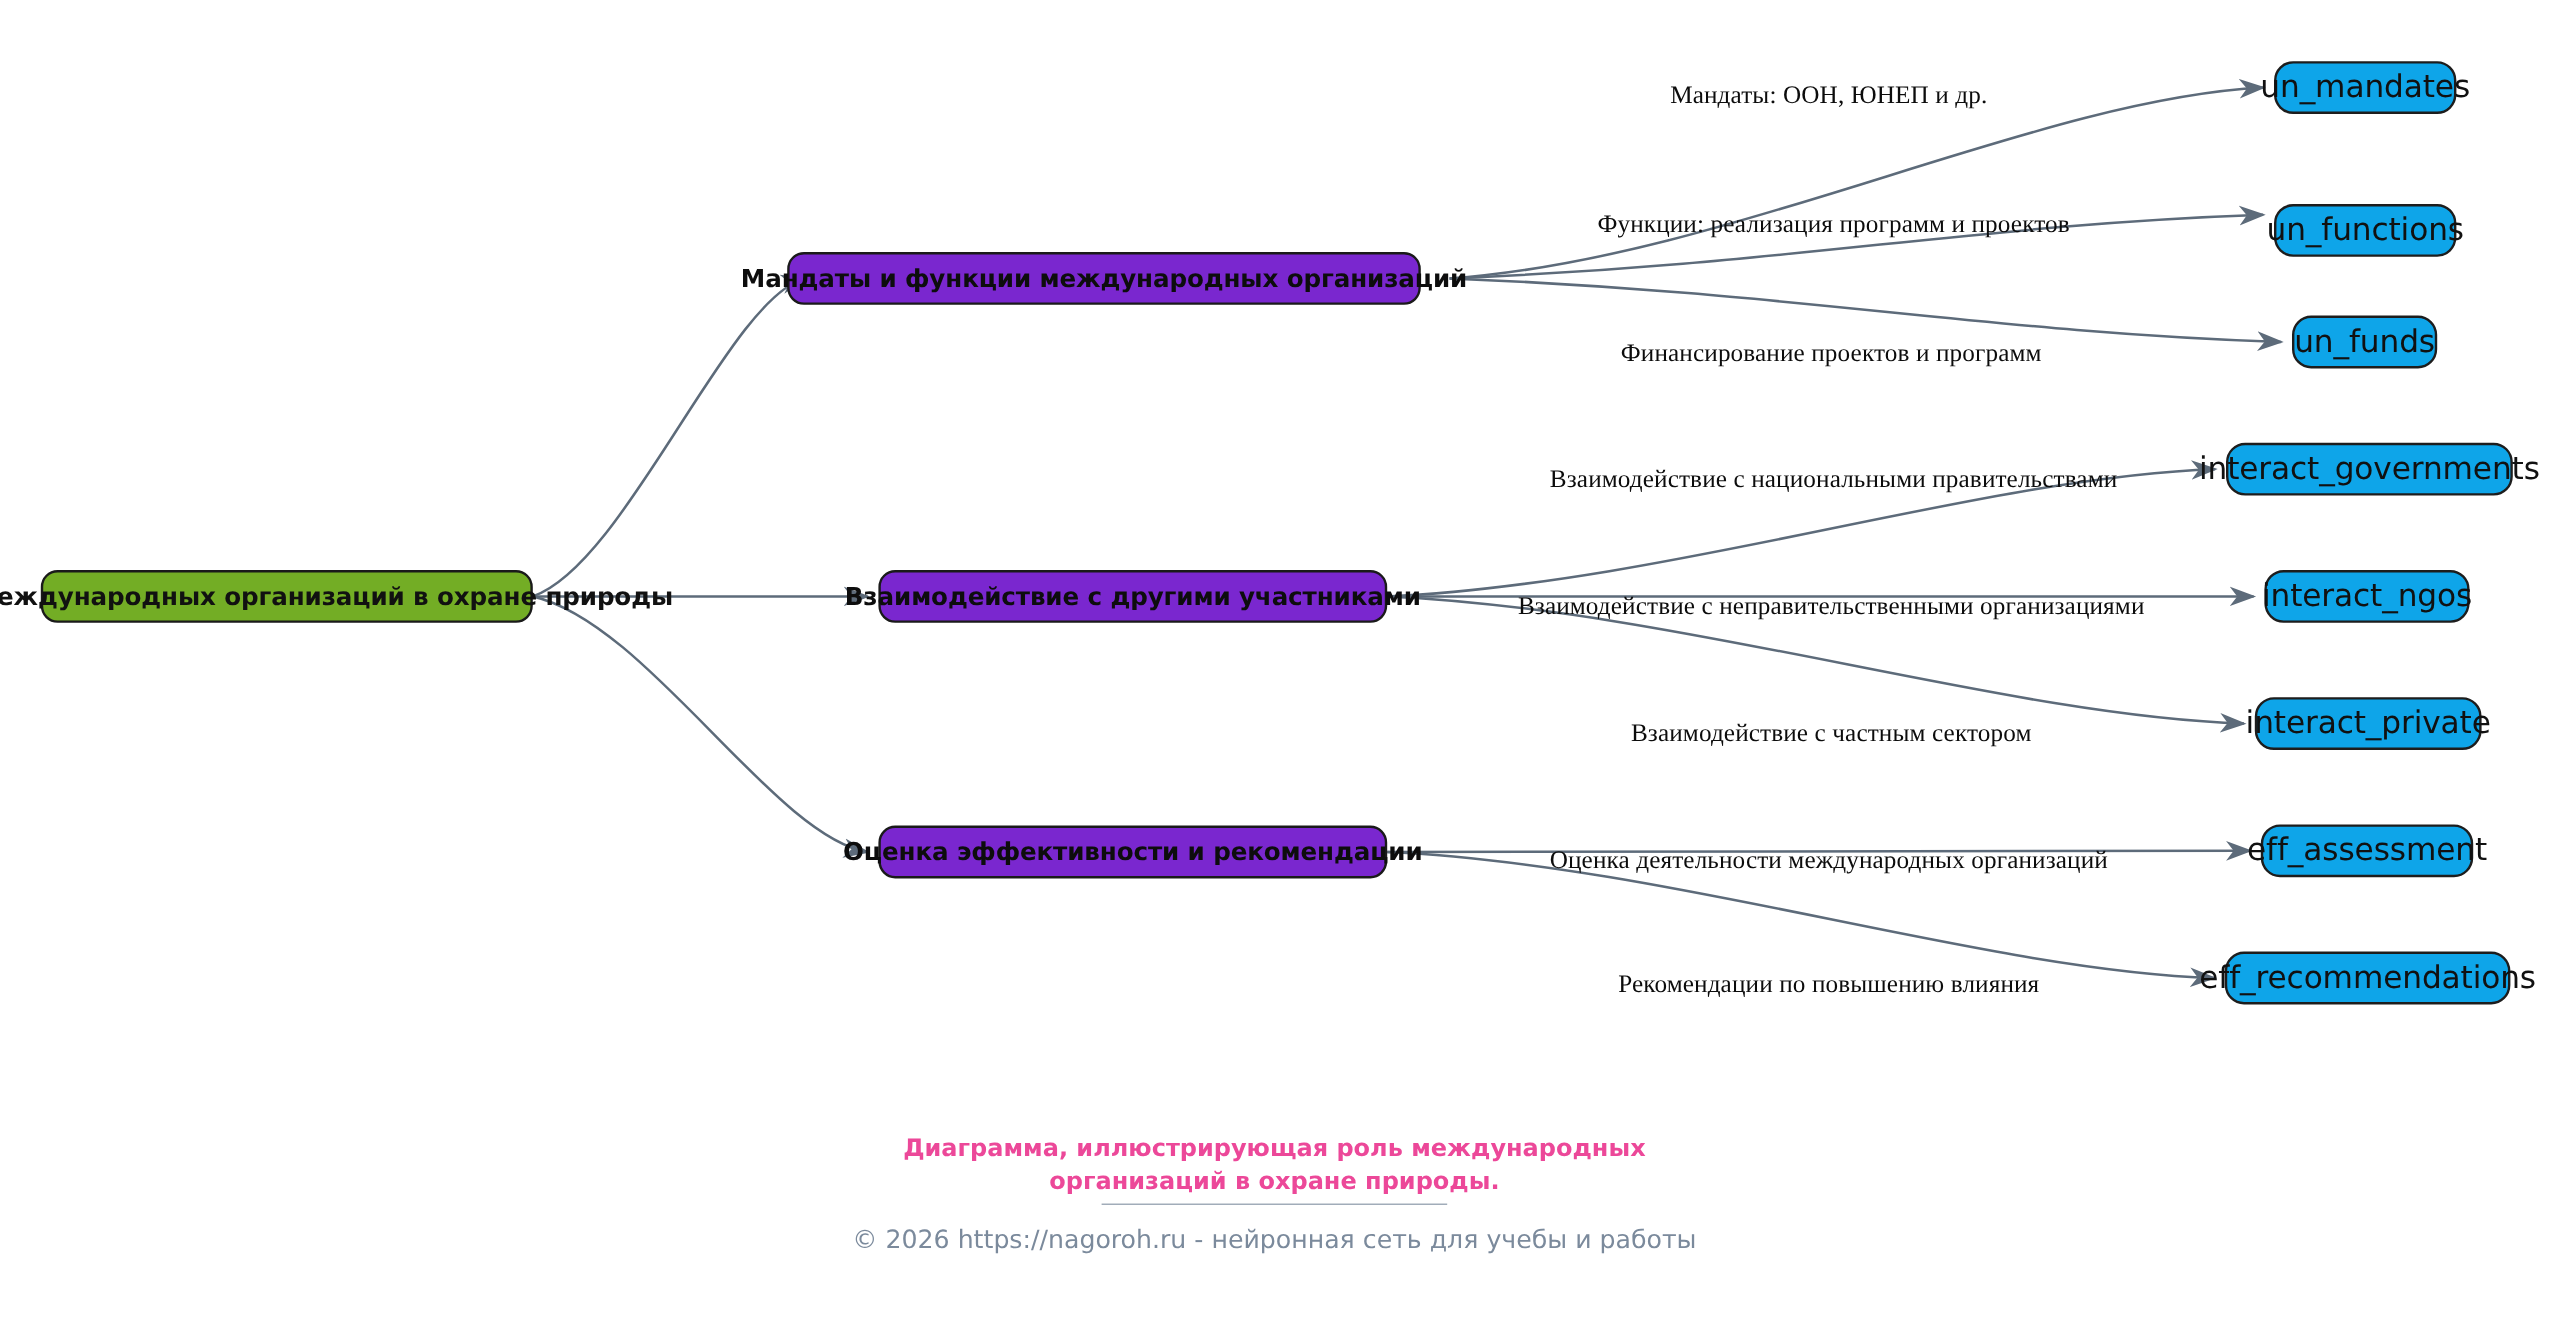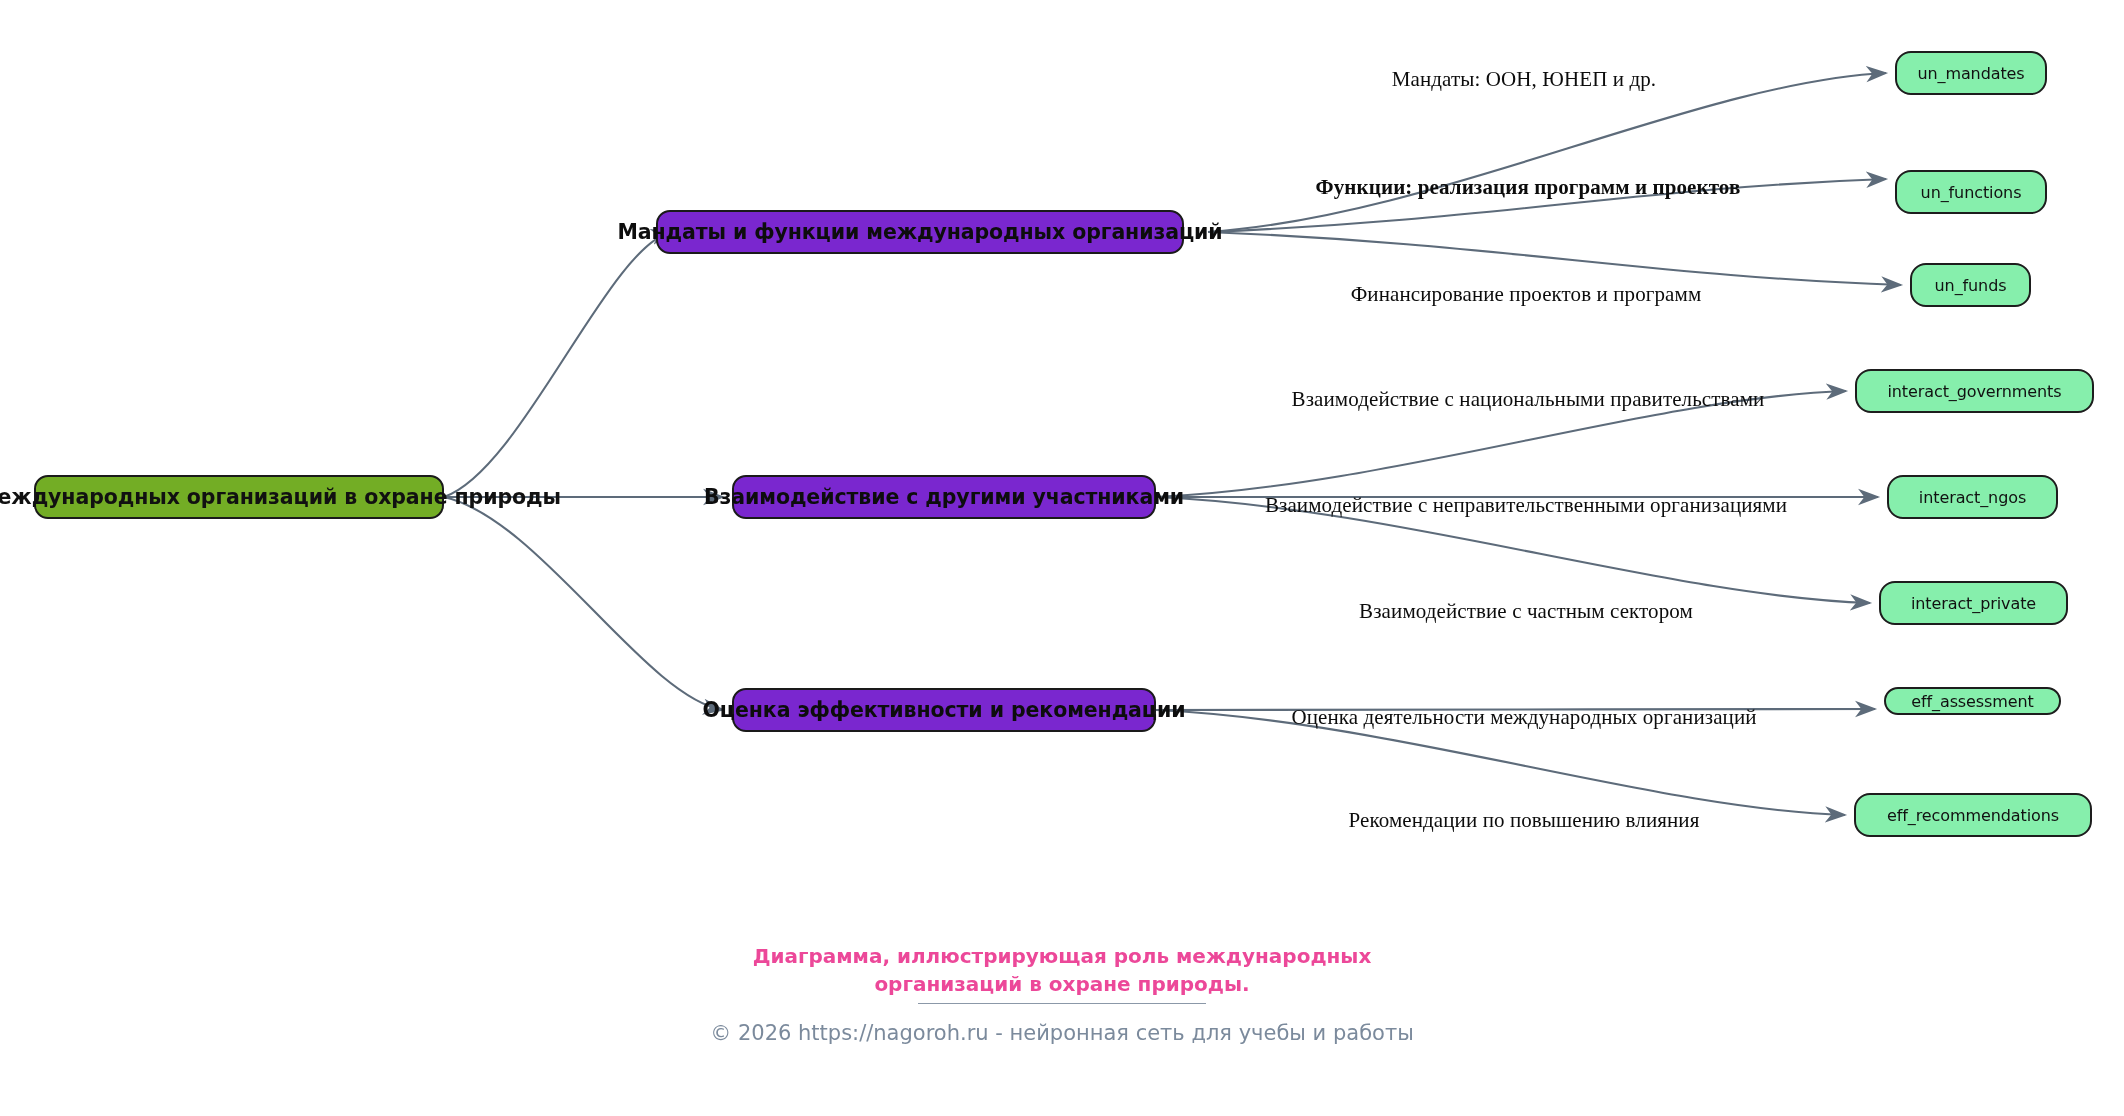--- a/index.html
+++ b/index.html
@@ -50,24 +50,24 @@
     font-weight: 600;
     font-size: 20.5px;
   }
   .node.branch {
     background: #7a27cf;
     font-weight: 600;
     font-size: 20.5px;
     color: #0d0d0d;
   }
   .node.leaf {
-    background: #86efac;
+    background: #0ea5e9;
     border: 2.2px solid #1d1d1d;
     font-weight: 400;
-    font-size: 16px;
+    font-size: 26px;
     border-radius: 16px;
   }
   .edge-label {
     position: absolute;
     font-family: "Liberation Serif", serif;
     font-size: 21px;
     color: #0c0c0c;
     white-space: nowrap;
     transform: translate(-50%, -50%);
     letter-spacing: 0.1px;
@@ -163,30 +163,30 @@
   </div>
 
   <div class="node leaf" style="left:1887px; top:475px; width:171px; height:44px;">
     <span>interact_ngos</span>
   </div>
 
   <div class="node leaf" style="left:1879px; top:581px; width:189px; height:44px;">
     <span>interact_private</span>
   </div>
 
-  <div class="node leaf" style="left:1884px; top:687px; width:177px; height:28px;">
+  <div class="node leaf" style="left:1884px; top:687px; width:177px; height:44px;">
     <span>eff_assessment</span>
   </div>
 
   <div class="node leaf" style="left:1854px; top:793px; width:238px; height:44px;">
     <span>eff_recommendations</span>
   </div>
 
   <div class="edge-label" style="left:1524px; top:59px;">Мандаты: ООН, ЮНЕП и др.</div>
-  <div class="edge-label" style="left:1528px; top:167px;font-weight:bold;">Функции: реализация программ и проектов</div>
+  <div class="edge-label" style="left:1528px; top:167px;">Функции: реализация программ и проектов</div>
   <div class="edge-label" style="left:1526px; top:274px;">Финансирование проектов и программ</div>
   <div class="edge-label" style="left:1528px; top:379px;">Взаимодействие с национальными правительствами</div>
   <div class="edge-label" style="left:1526px; top:485px;">Взаимодействие с неправительственными организациями</div>
   <div class="edge-label" style="left:1524px; top:697px;">Оценка деятельности международных организаций</div>
   <div class="edge-label" style="left:1526px; top:591px;">Взаимодействие с частным сектором</div>
   <div class="edge-label" style="left:1524px; top:800px;">Рекомендации по повышению влияния</div>
 
   <div class="caption" style="top:943px;">
     <div>Диаграмма, иллюстрирующая роль международных</div>
     <div>организаций в охране природы.</div>

